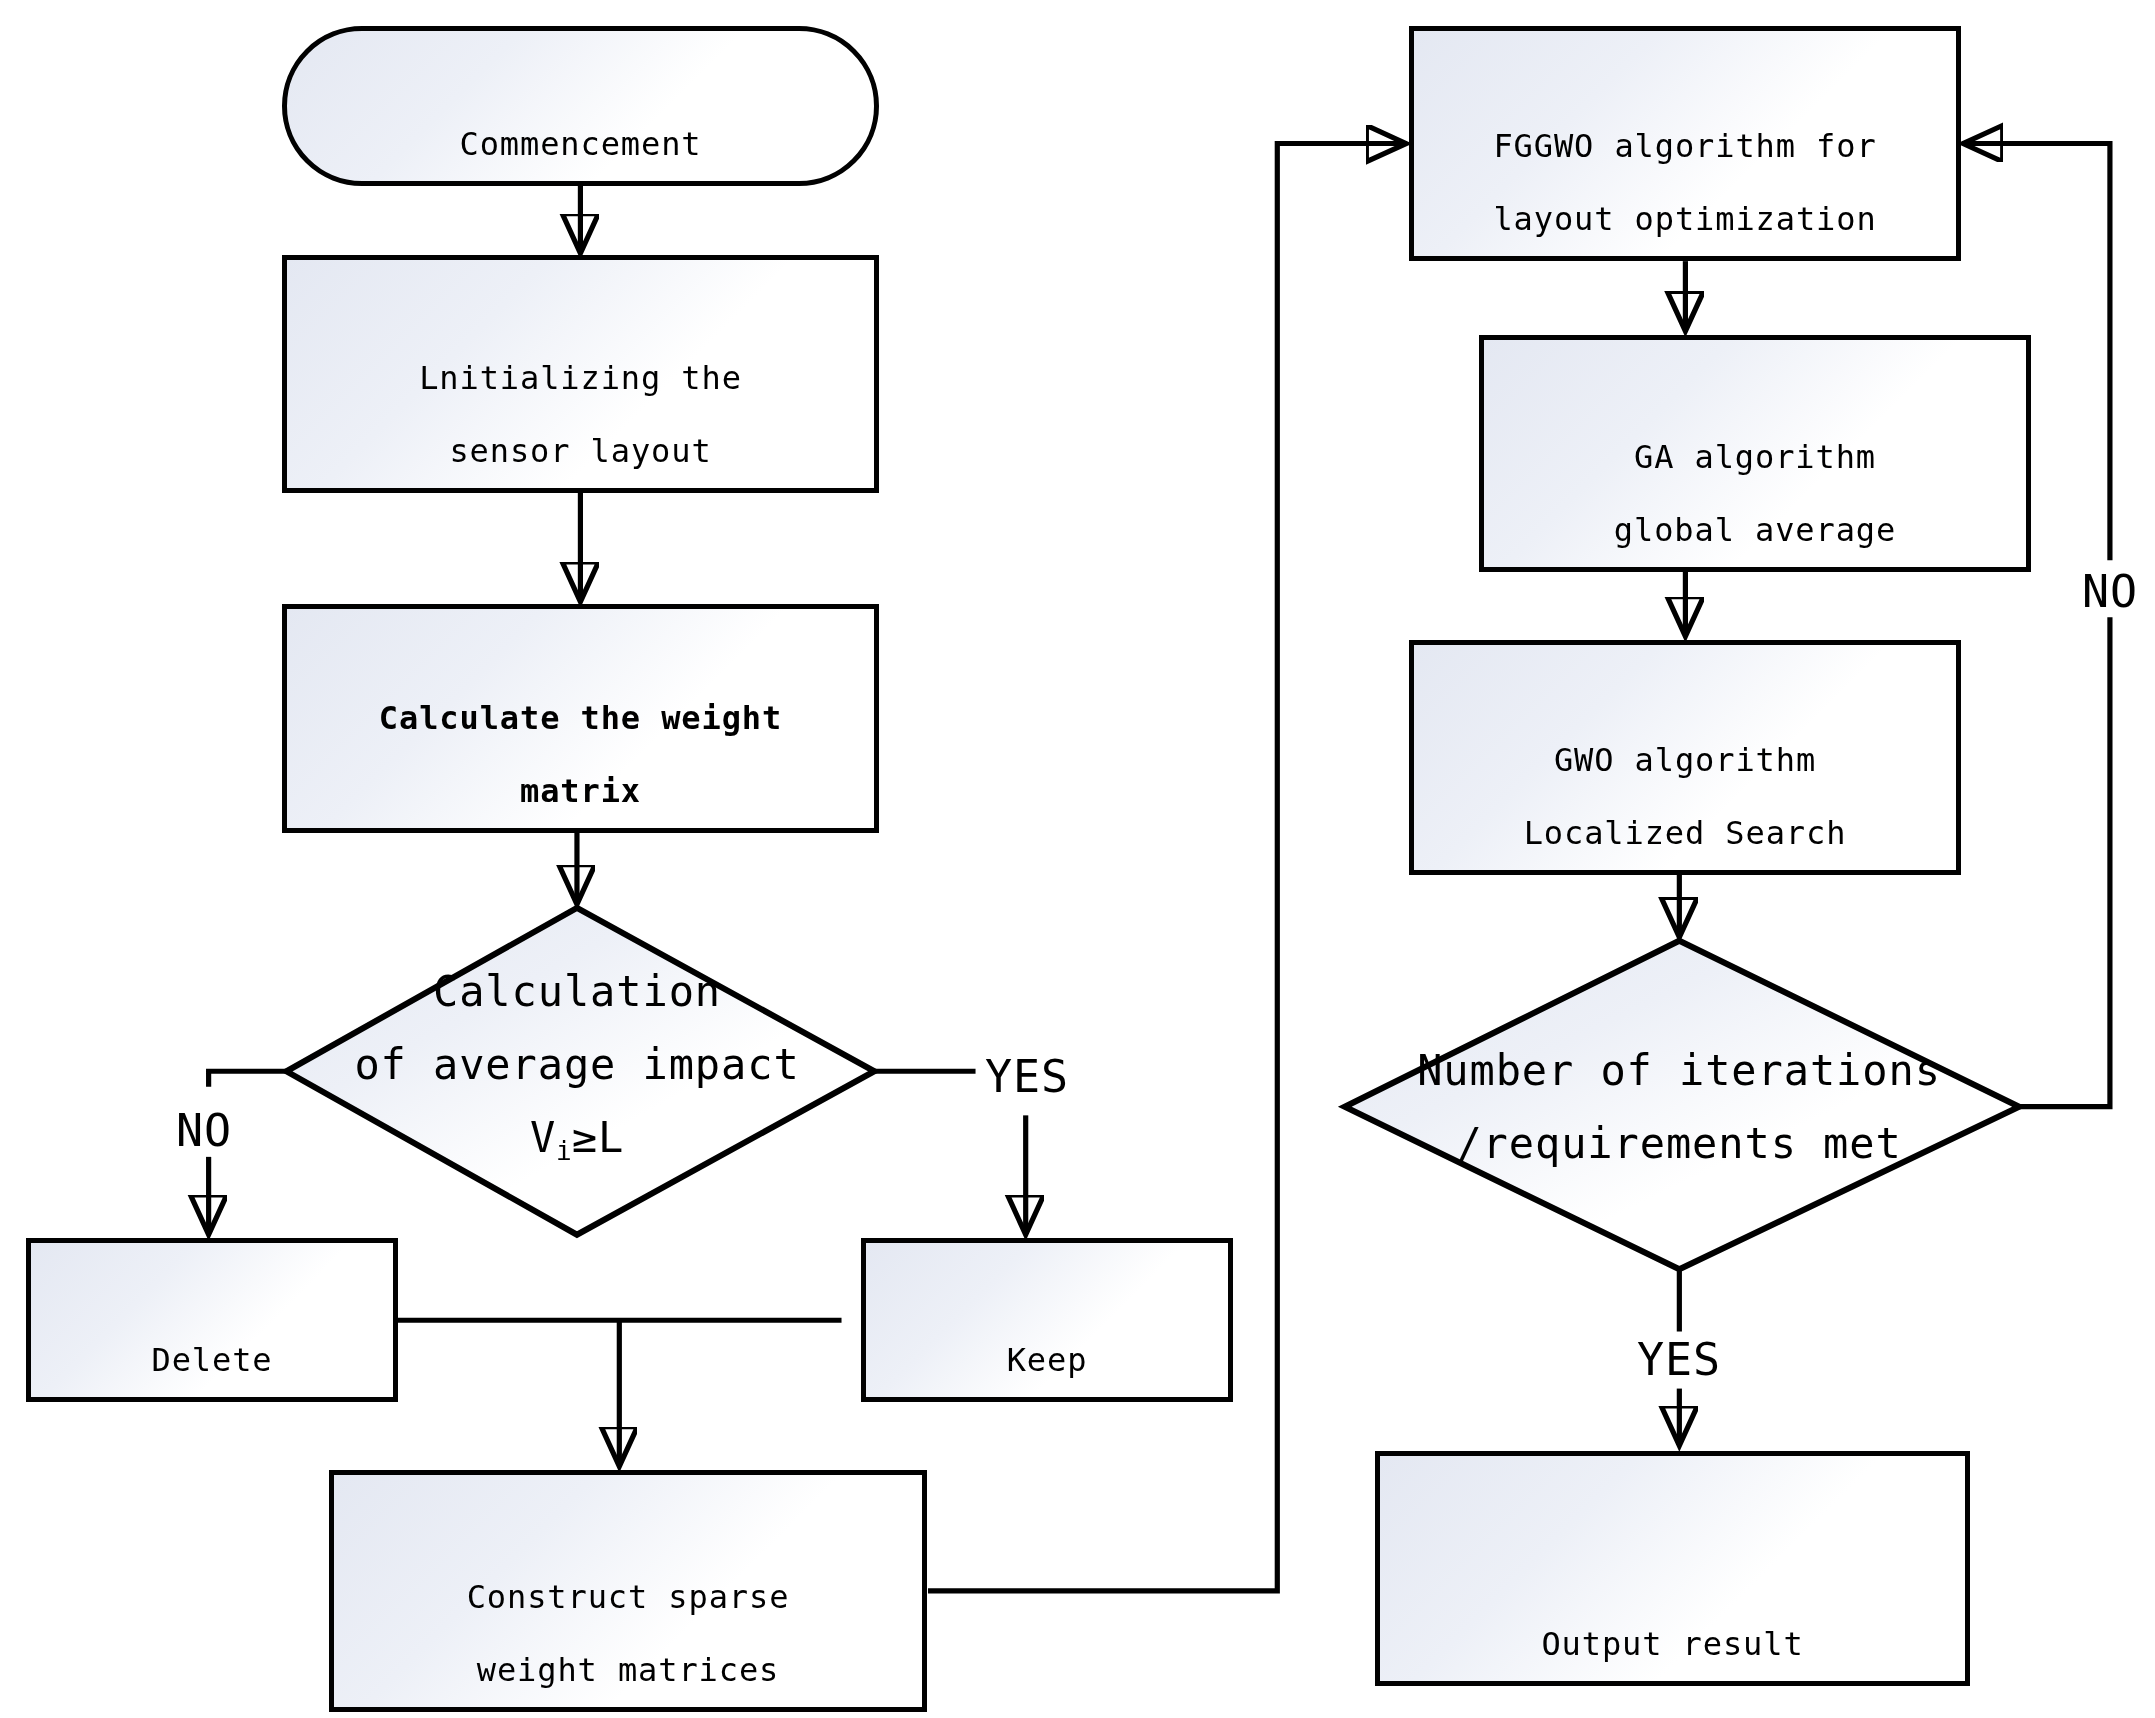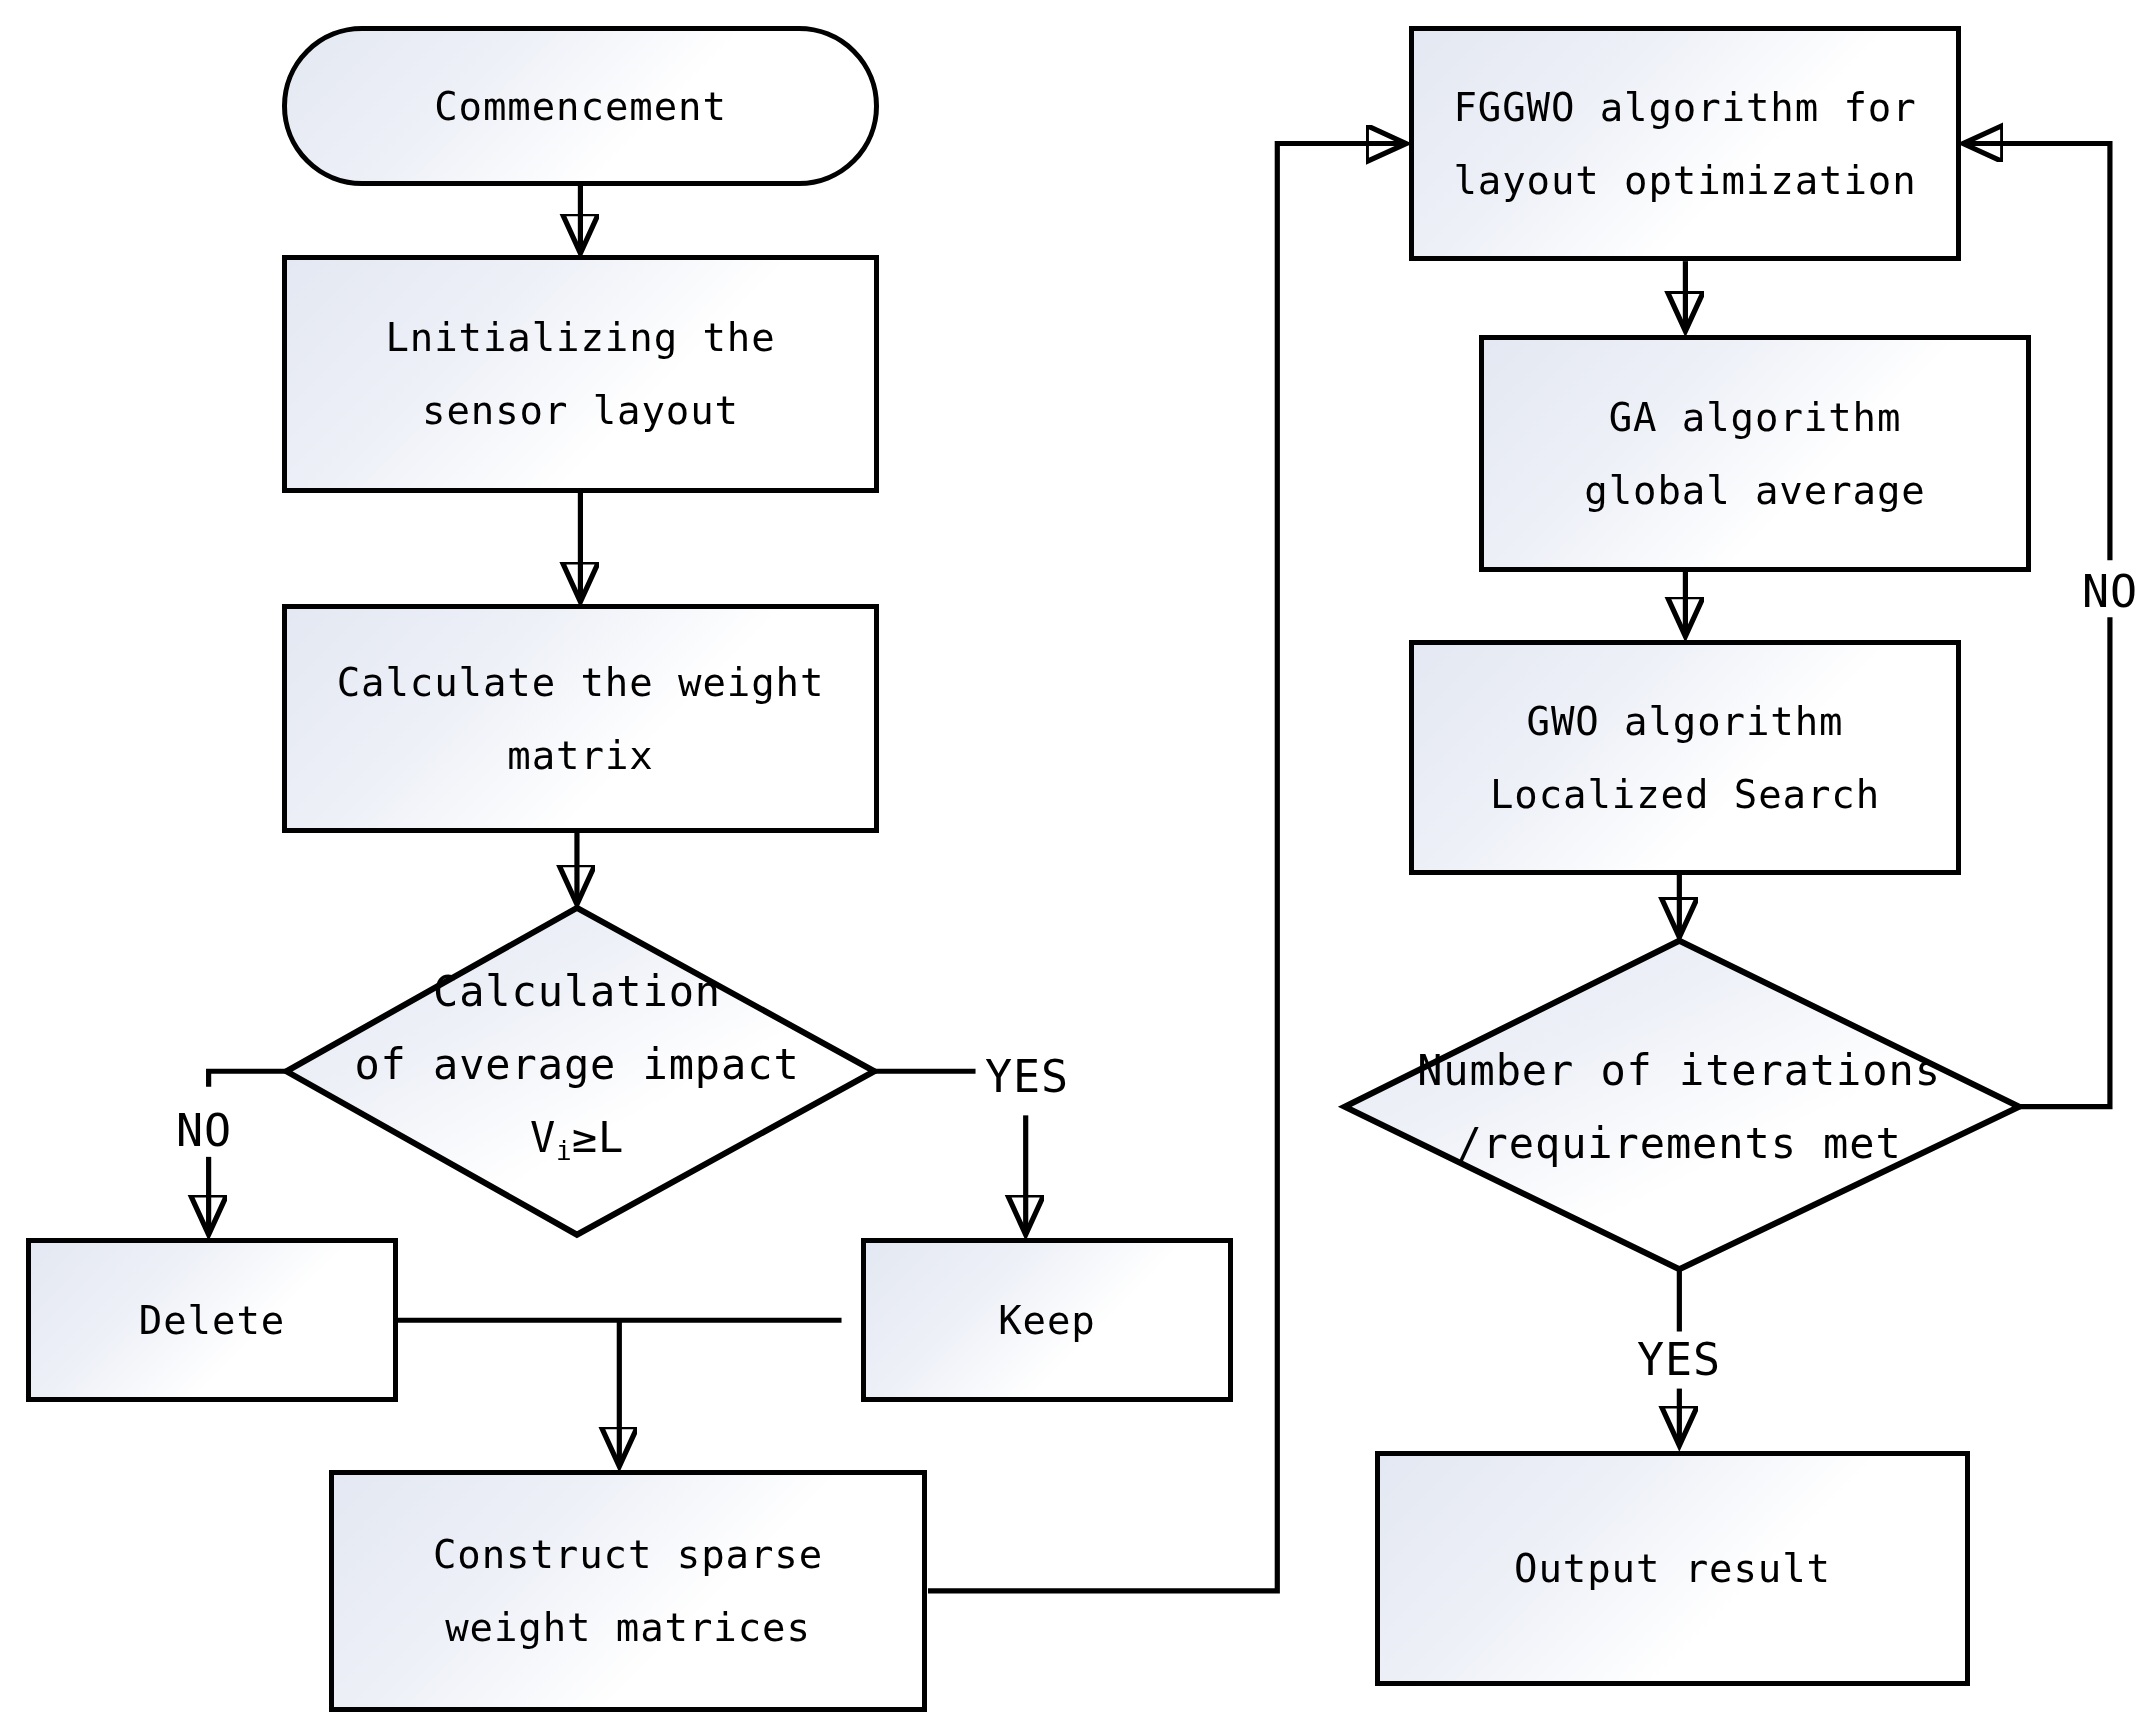--- a/index.html
+++ b/index.html
@@ -8,42 +8,42 @@
     width:2156px;height:1718px;
     background:#ffffff;
     font-family:"DejaVu Sans Mono","Liberation Mono",monospace;
     color:#000000;
   }
   .wires{position:absolute;left:0;top:0;z-index:1;}
   .wires path{fill:none;stroke:#000000;stroke-width:6;}
   .wires polygon{stroke:#000000;stroke-width:7;}
   .node{
     position:absolute;z-index:2;
-    display:flex;flex-direction:column;align-items:center;justify-content:center;
+    display:flex;flex-direction:column;align-items:center;justify-content:flex-end;
     text-align:center;box-sizing:border-box;
     border:5.2px solid #010101;
     background:linear-gradient(135deg,#e4e8f2 0%,#edf0f7 32%,#ffffff 62%);
-    font-size:39px;letter-spacing:0.9px;line-height:73px;
+    font-size:32px;letter-spacing:0.9px;line-height:73px;
   }
   .stadium{border-radius:82px;}
   .dtext{
     position:absolute;z-index:2;
     display:flex;flex-direction:column;align-items:center;justify-content:center;
     text-align:center;font-size:42px;letter-spacing:0.9px;line-height:73px;
     background:transparent;
   }
   .edge-label{
     position:absolute;z-index:2;text-align:center;
     font-size:45px;letter-spacing:0.9px;line-height:55px;
   }
   .sub{font-size:26px;vertical-align:-7.8px;letter-spacing:0;}
   
   .n-commencement{left:282px;top:26px;width:597px;height:160px;}
   .n-init{left:282px;top:255px;width:597px;height:238px;}
-  .n-calc{left:282px;top:604px;width:597px;height:229px;}
+  .n-calc{left:282px;top:604px;width:597px;height:229px;font-weight:bold;}
   .n-delete{left:26px;top:1238px;width:372px;height:164px;}
   .n-keep{left:841px;top:1238px;width:372px;height:164px;margin-left:20px;}
   .n-construct{left:329px;top:1470px;width:598px;height:242px;}
   .n-fggwo{left:1409px;top:26px;width:552px;height:235px;}
   .n-ga{left:1439px;top:335px;width:552px;height:237px;margin-left:40px;}
   .n-gwo{left:1409px;top:640px;width:552px;height:235px;}
   .n-output{left:1375px;top:1451px;width:595px;height:235px;}
   .t-impact{left:283px;top:962px;width:588px;height:218px;}
   .t-iter{left:1342px;top:1034px;width:674px;height:145px;}
   .l-no-left{left:126px;top:1103px;width:156px;}

